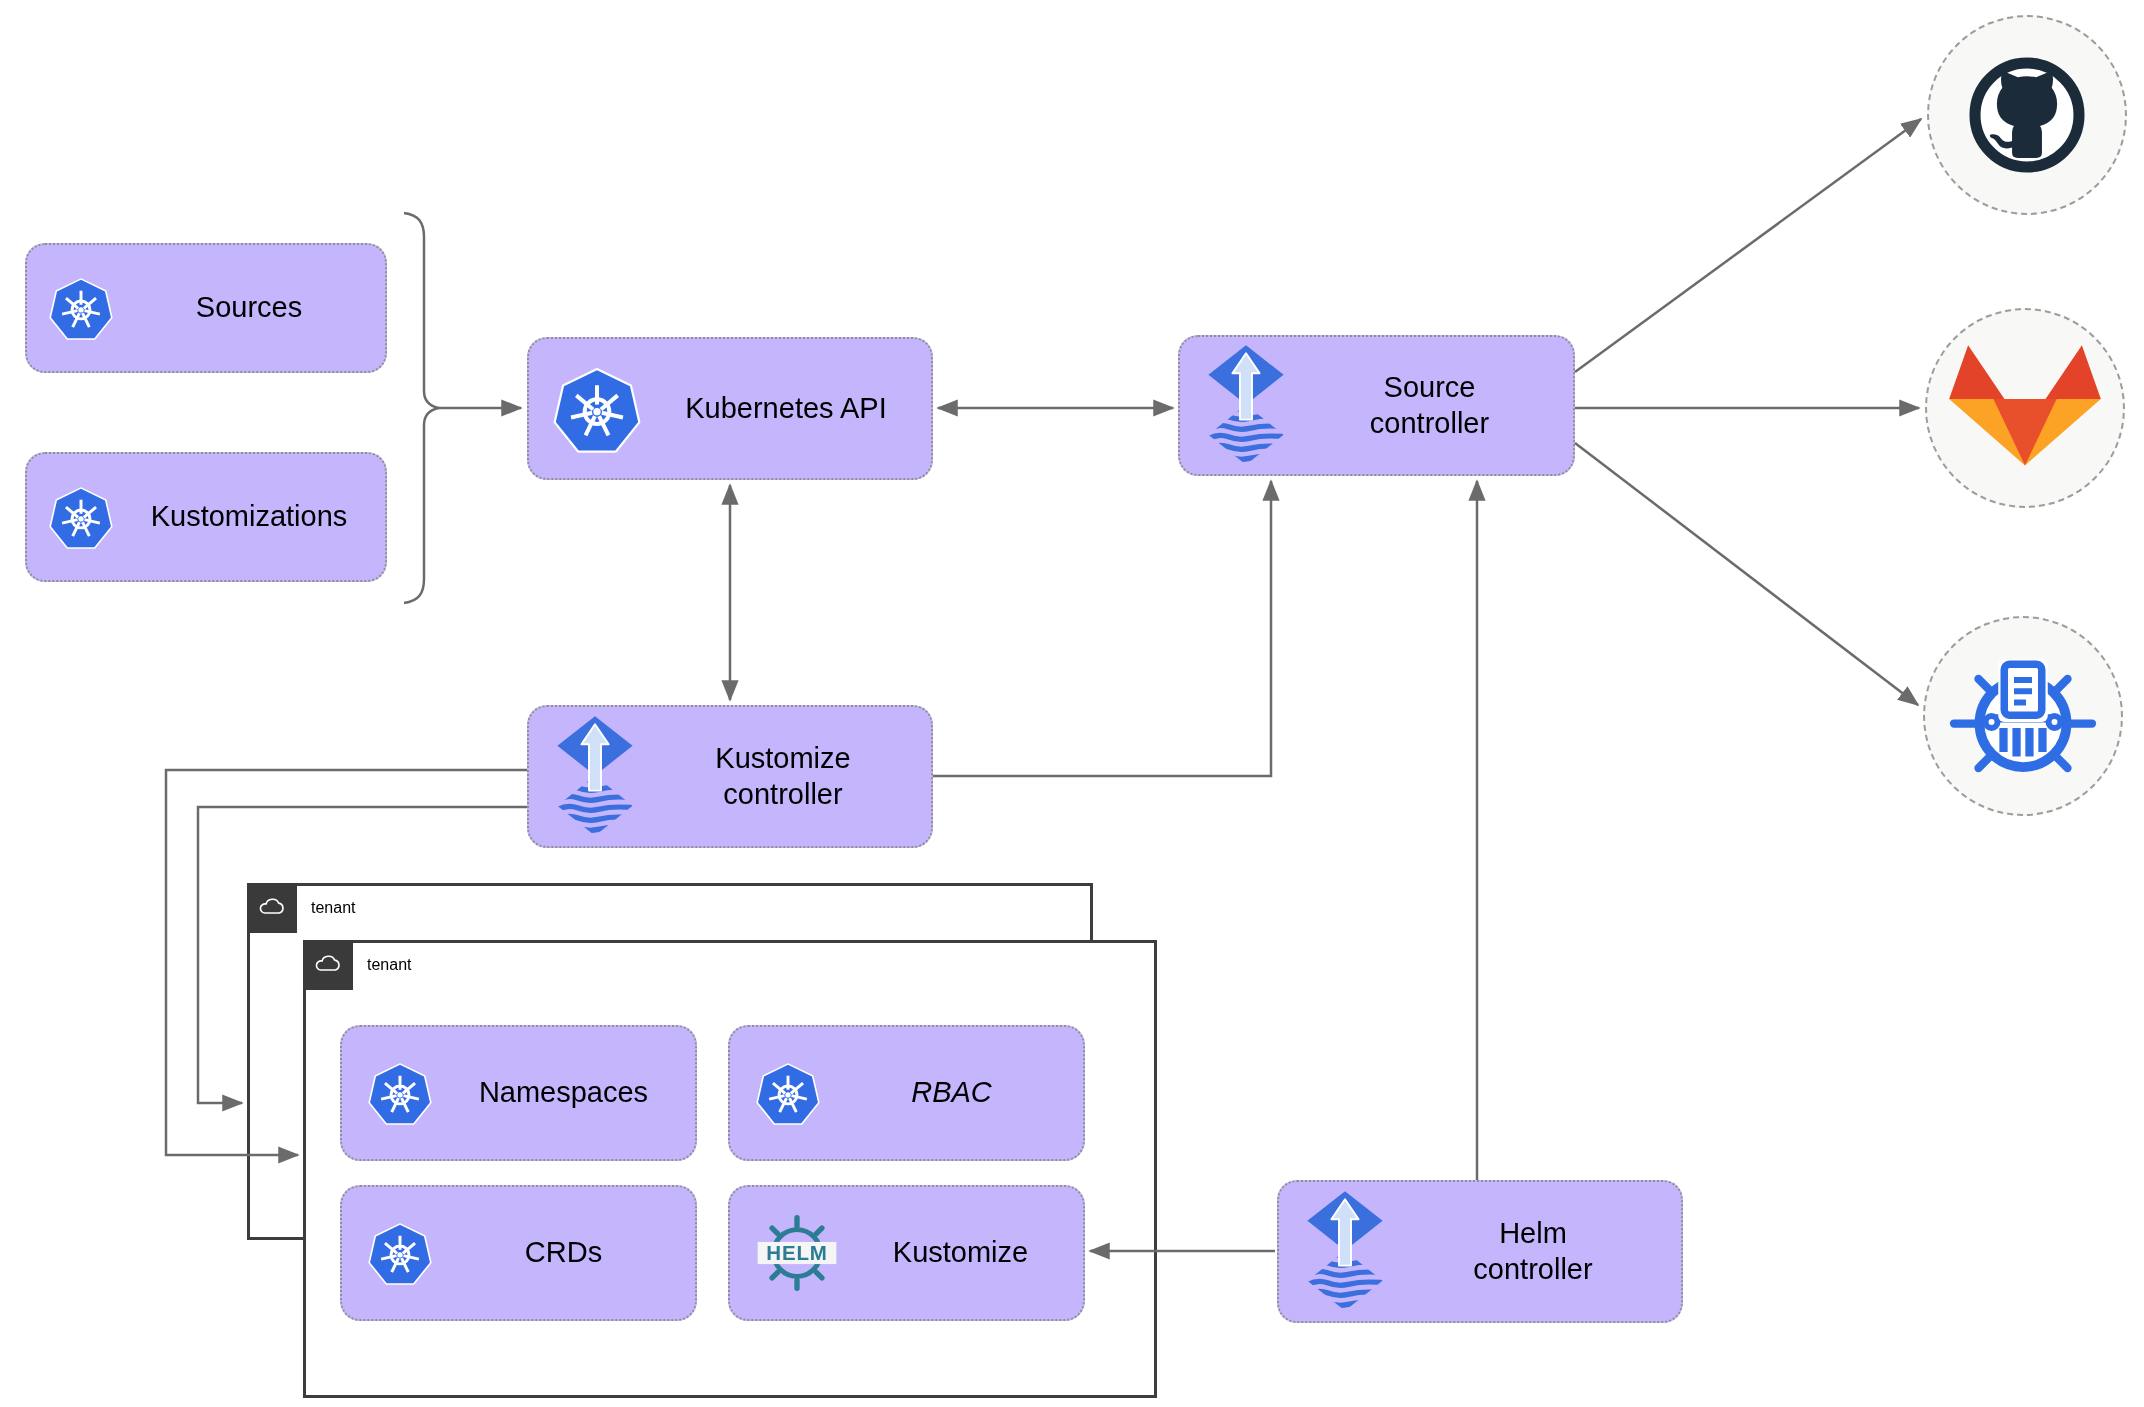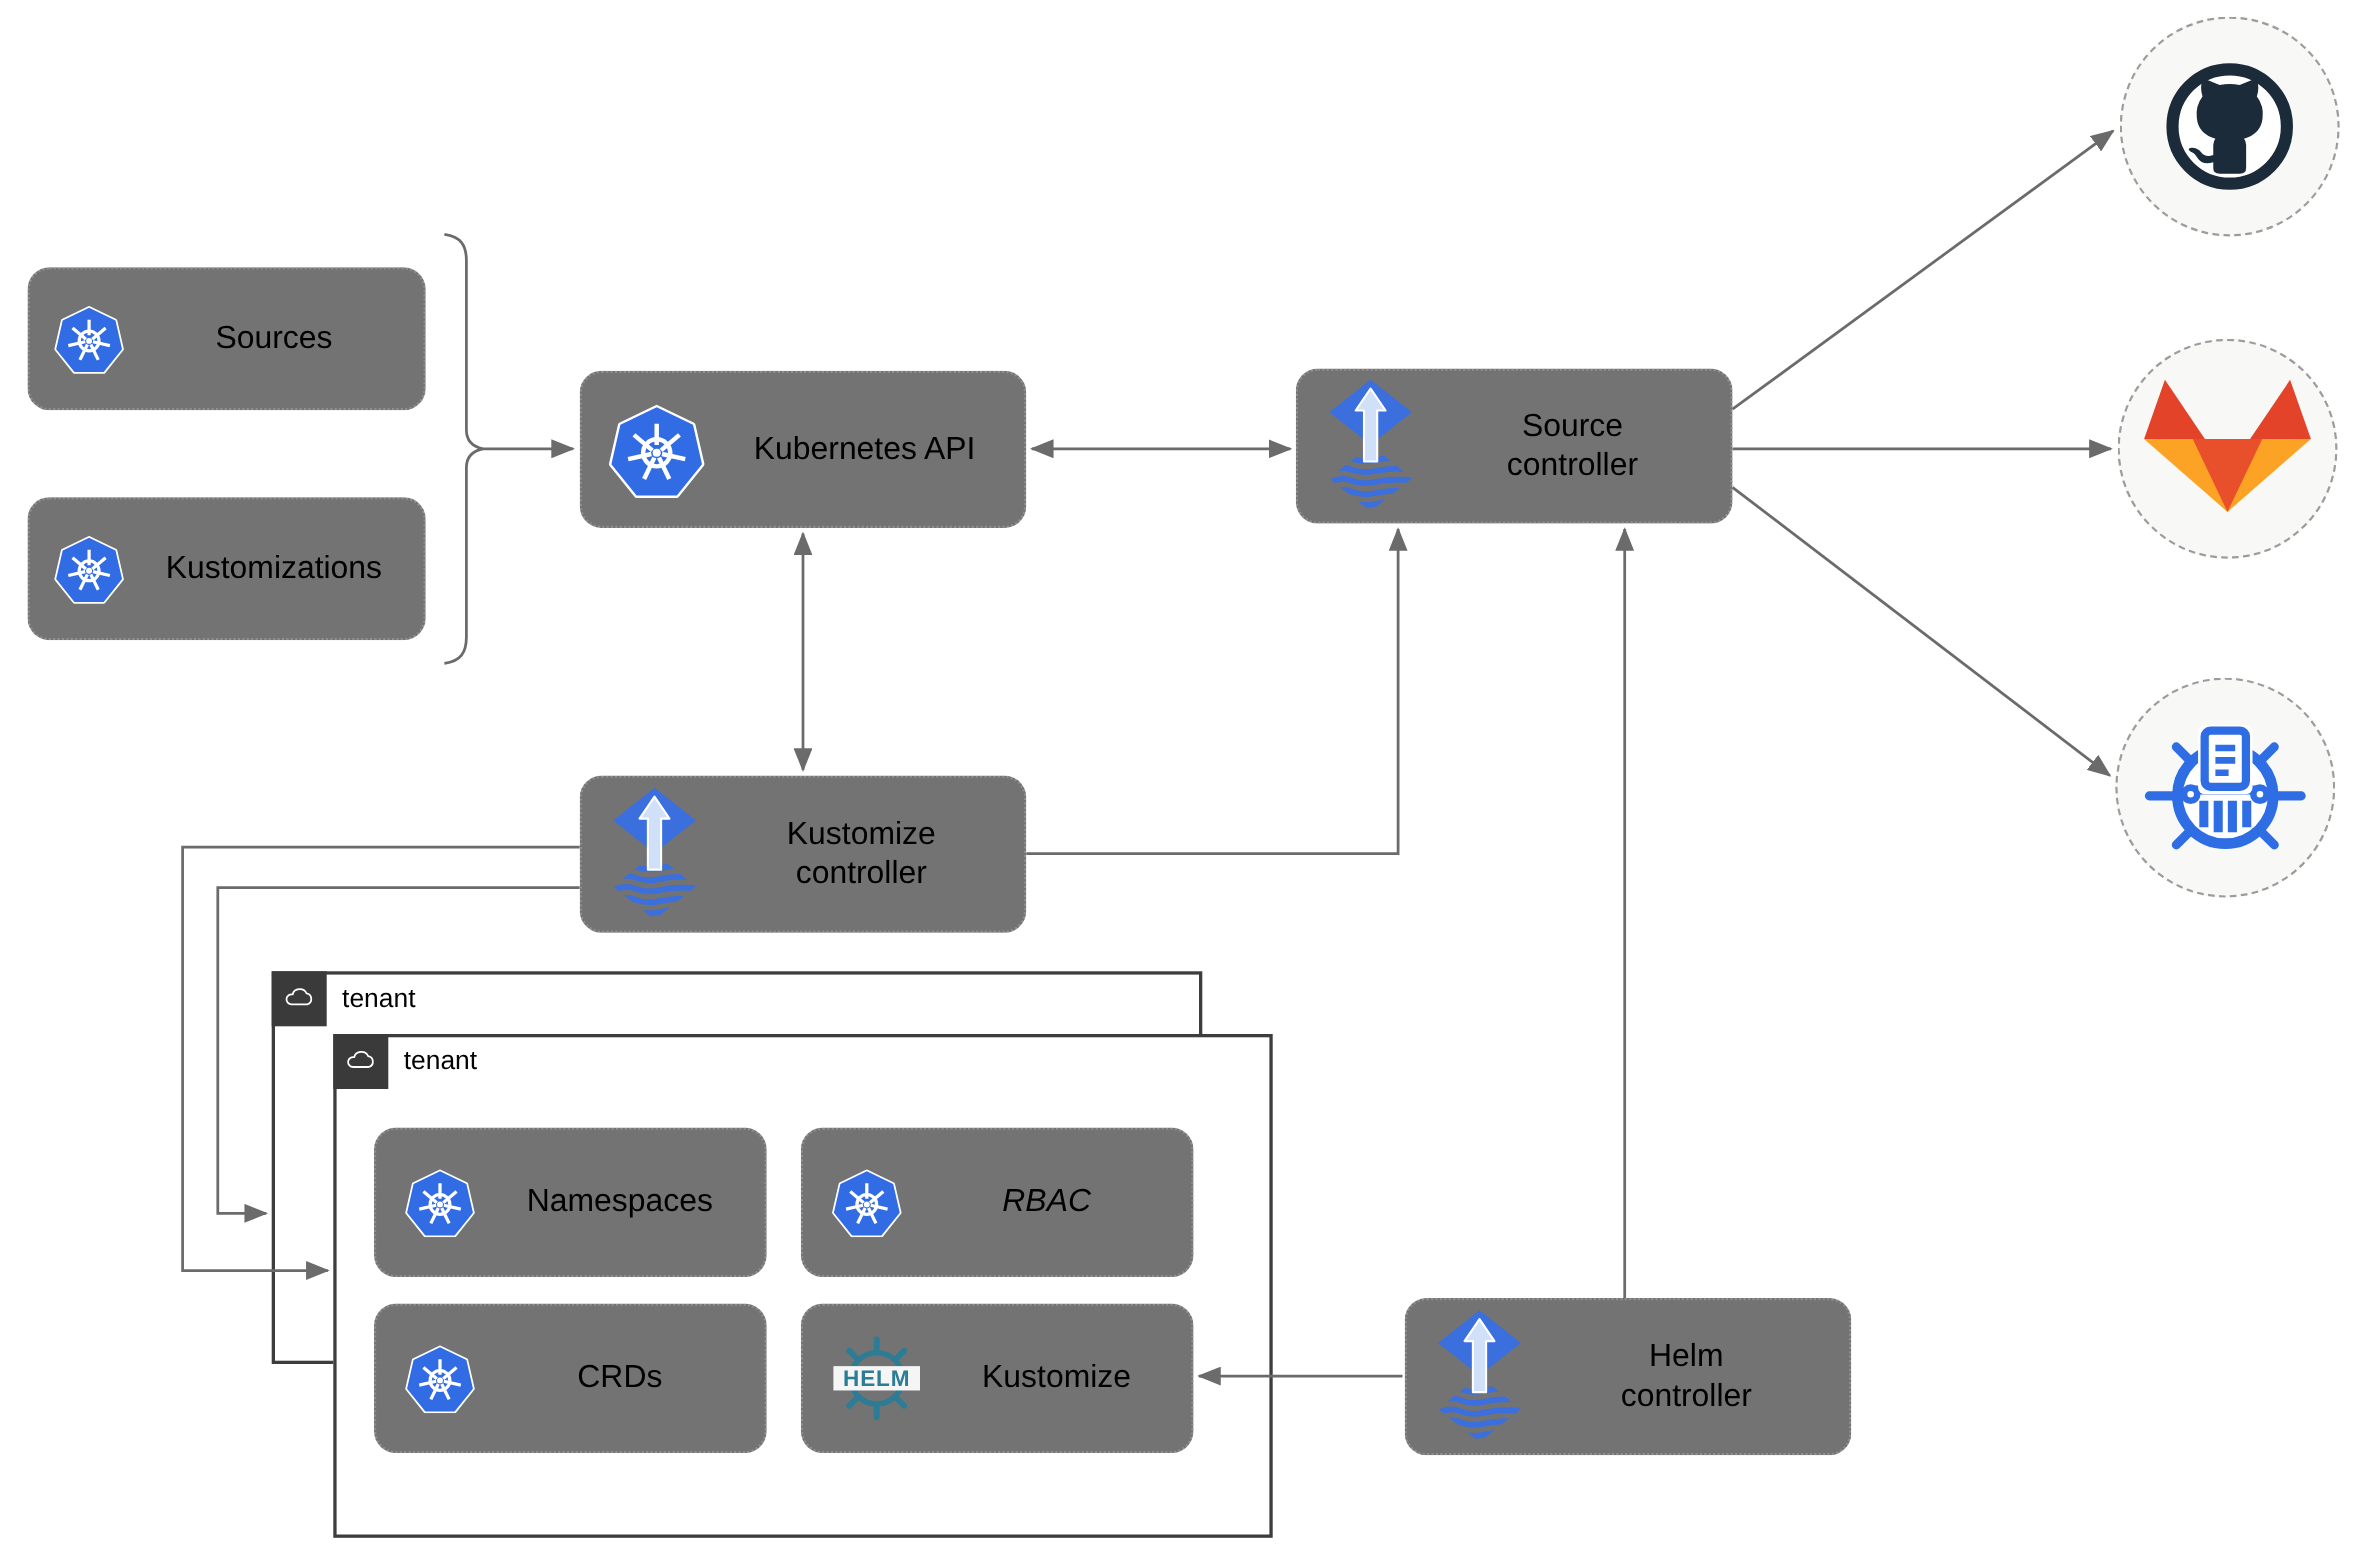--- a/index.html
+++ b/index.html
@@ -1,30 +1,30 @@
 <!DOCTYPE html>
 <html><head>
 <meta charset="utf-8">
 <style>
   html,body{margin:0;padding:0;background:#ffffff;}
   body{font-family:"Liberation Sans", sans-serif;}
   #canvas{position:relative;width:2144px;height:1407px;background:#ffffff;overflow:hidden;}
 
   
-  .dnode{position:absolute;box-sizing:border-box;background:#737373;border:2px dotted #8f8f8f;
+  .dnode{position:absolute;box-sizing:border-box;background:#c4b5fd;border:2px dotted #8f8f8f;
          border-radius:20px;display:flex;align-items:center;z-index:5;}
   .dnode .icon-wrap{flex:0 0 auto;display:flex;align-items:center;justify-content:center;}
   .dnode .nlabel{flex:1 1 auto;text-align:center;font-size:29px;color:#000;line-height:1.22;}
   .nlabel .wrapbox{display:inline-block;}
 
   
   .tenant{position:absolute;box-sizing:border-box;background:#ffffff;border:3px solid #3d3d3d;}
   .tab{position:absolute;width:50px;height:50px;background:#3a3a3a;display:flex;
        align-items:center;justify-content:center;}
-  .tenant-label{position:absolute;height:50px;line-height:50px;font-size:24px;color:#000;}
+  .tenant-label{position:absolute;height:50px;line-height:50px;font-size:16px;color:#000;}
 
   
   .pcircle{position:absolute;box-sizing:border-box;width:200px;height:200px;border-radius:50%;
            border:2.5px dashed #9c9c9c;background:#f8f8f6;display:flex;align-items:center;
            justify-content:center;z-index:5;}
 
   #edges{position:absolute;left:0;top:0;z-index:6;pointer-events:none;}
   .edge{stroke:#6b6b6b;stroke-width:2.5;fill:none;}
 </style>
 </head>

